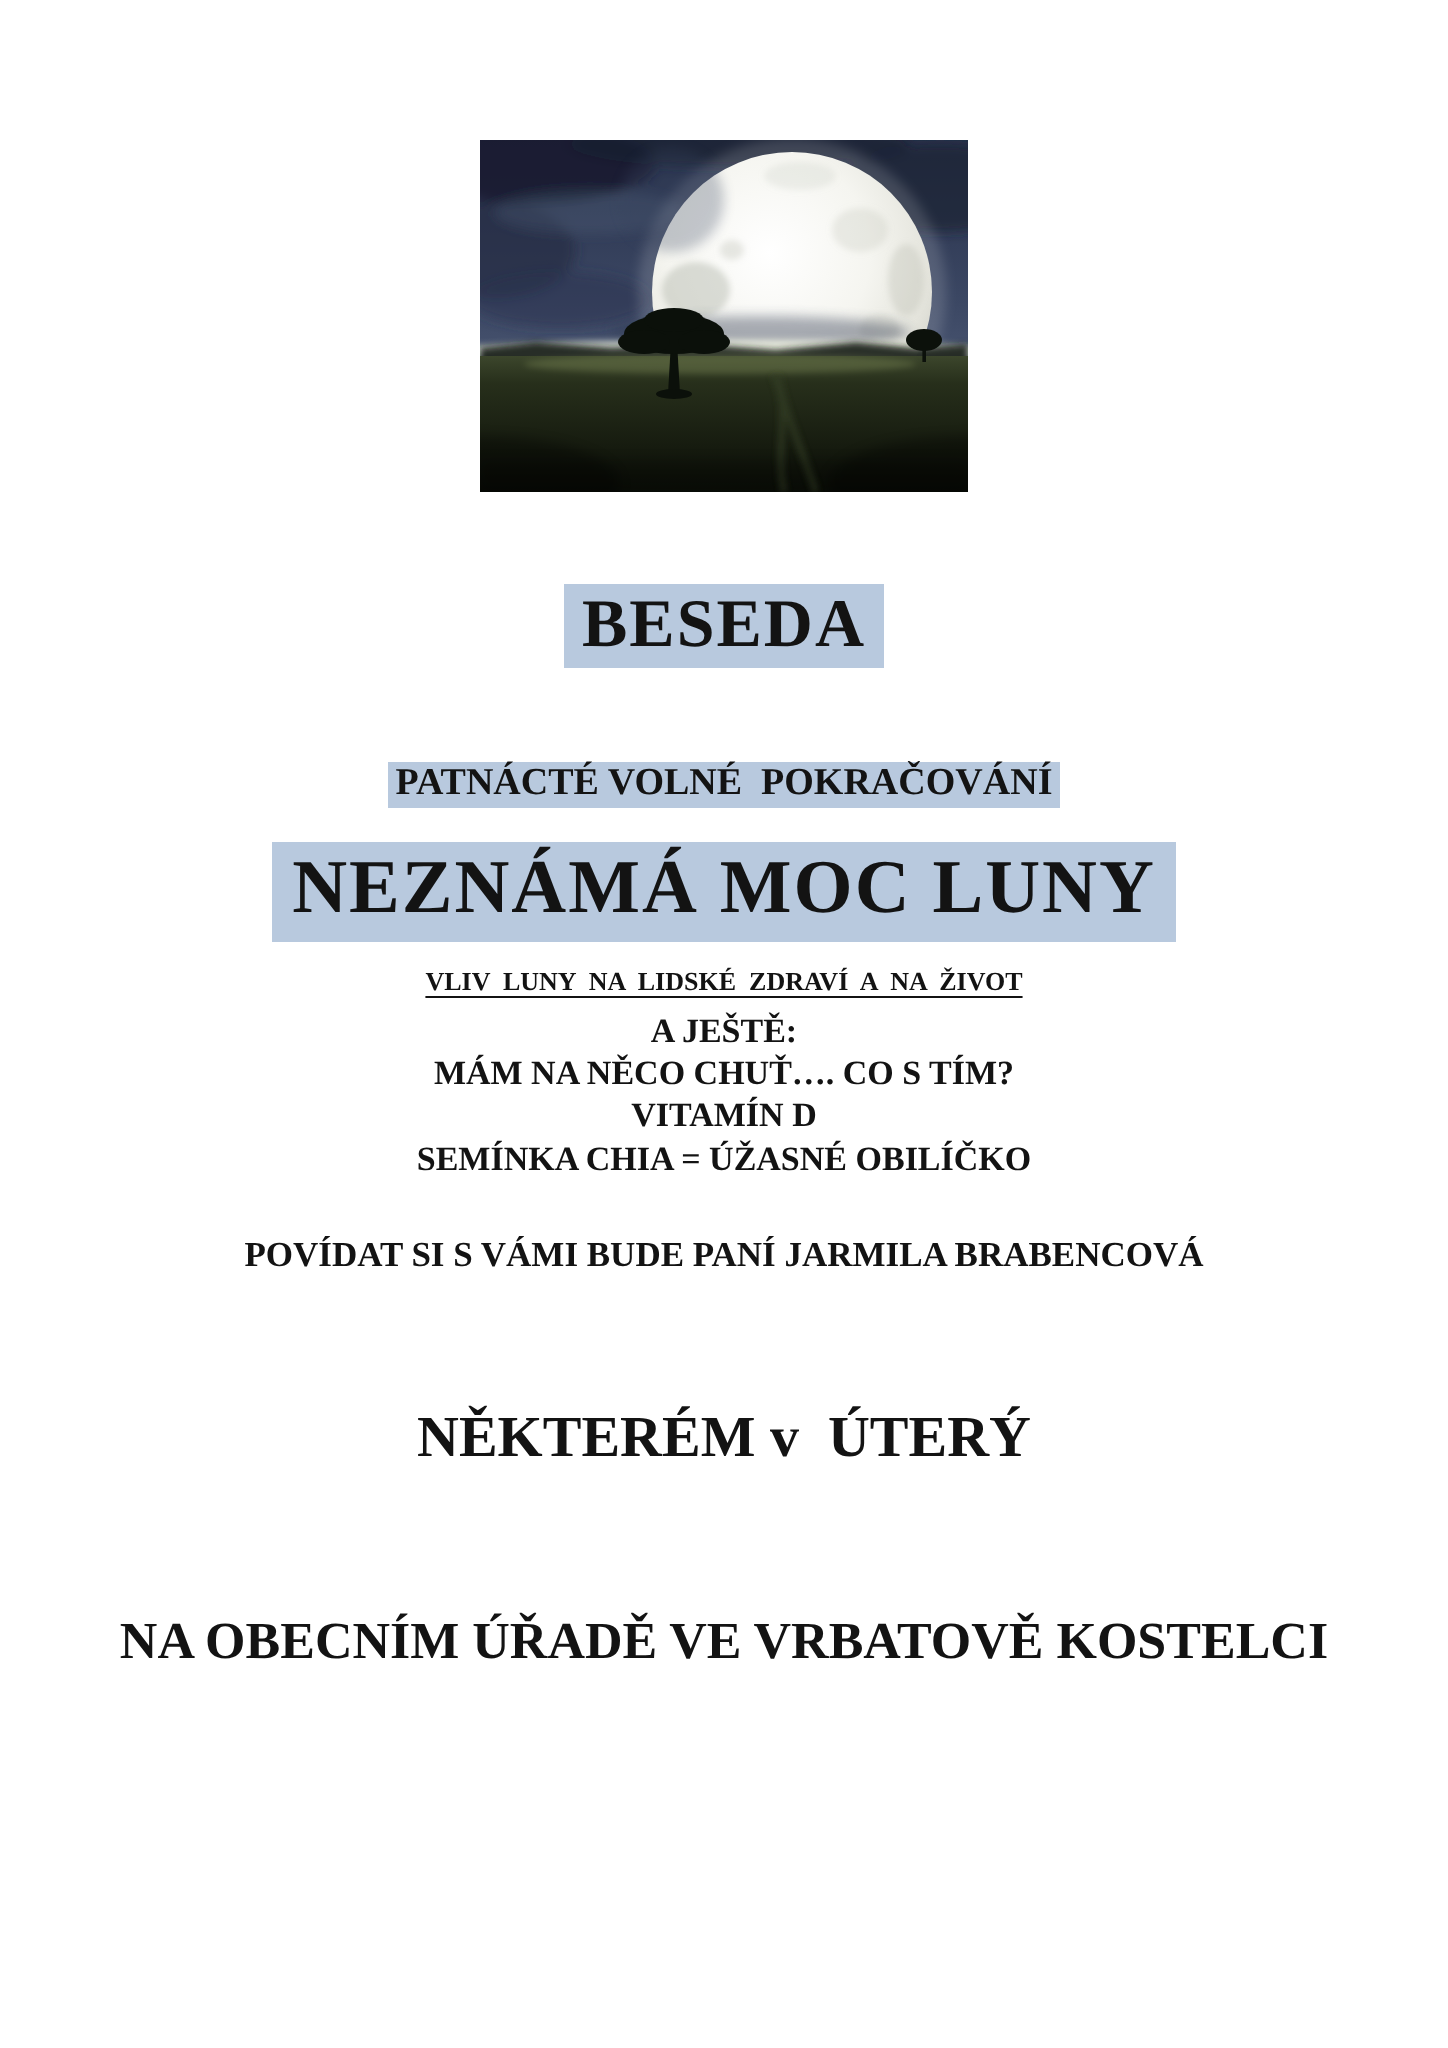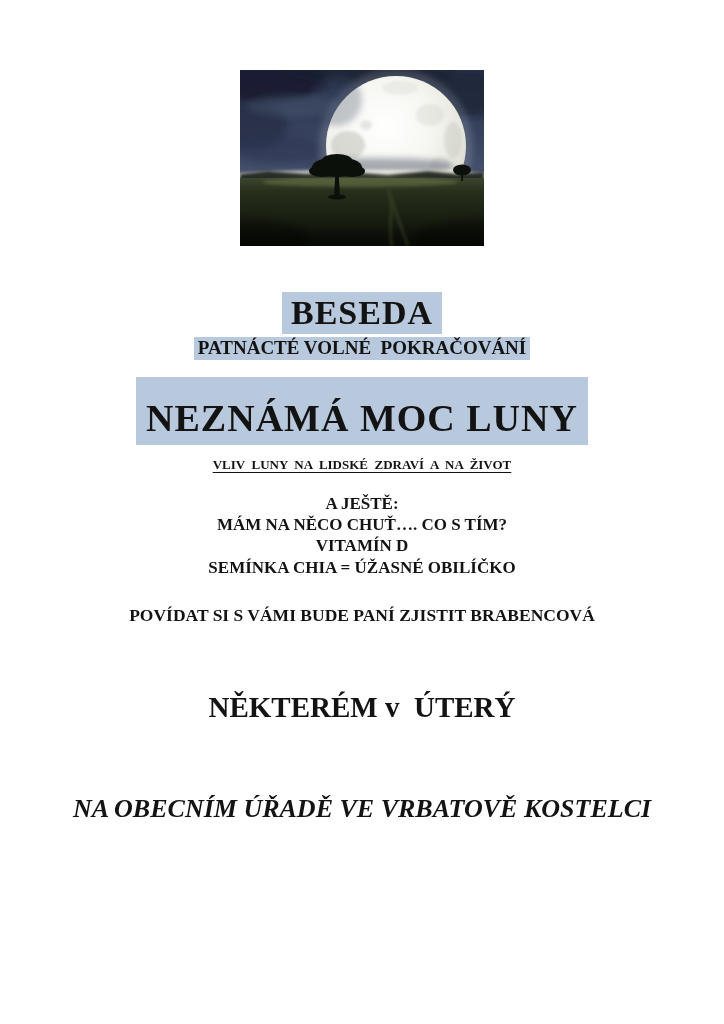--- a/index.html
+++ b/index.html
@@ -25,47 +25,47 @@
   .row { line-height: 1.15; }
   .hl {
     display: inline-block;
     background: #b8c9de;
   }
 
   .title-row   { margin-top: 46px; font-size: 34px; font-weight: bold; }
   .title-row .hl { padding: 1px 9px 2px; letter-spacing: 1px; }
 
   .subtitle-row { margin-top: 3px; font-size: 19px; font-weight: bold; }
-  .subtitle-row .hl { padding: 0 4px 1px; white-space: pre; }
+  .subtitle-row .hl { padding: 0 4px 1px; white-space: pre; margin-top: 44px; }
 
   .maintitle-row { margin-top: 17px; font-size: 38px; font-weight: bold; }
-  .maintitle-row .hl { padding: 20px 10px 4px; letter-spacing: 1px; }
+  .maintitle-row .hl { padding: 2px 10px 4px; letter-spacing: 1px; }
 
   .vliv-row {
     margin-top: 13px; font-size: 13px; font-weight: bold;
     text-decoration: underline; text-underline-offset: 3px;
     white-space: pre;
   }
 
   .body-block {
     font-size: 17px; font-weight: bold; line-height: 1.26;
     white-space: pre-line;
   }
   .body-1 { margin-top: 17px; }
-  .body-2 { margin-top: 20px; }
+  .body-2 { margin-top: 6px; }
 
   .speaker-row { margin-top: 27px; font-size: 17.5px; font-weight: bold; }
 
   .when-block {
     margin-top: 27px; font-size: 29px; font-weight: bold;
     line-height: 1.28; white-space: pre-line;
   }
   .when-block div { white-space: pre; }
 
-  .where-row { margin-top: 30px; font-size: 26px; font-weight: bold; font-style: italic; }
+  .where-row { margin-top: 30px; font-size: 26px; font-weight: bold; }
 </style>
 </head>
 <body>
 
 <div class="page">
 
   <div class="photo">
     <svg viewBox="0 0 244 176" preserveAspectRatio="none">
       <defs>
         <linearGradient id="skyG" x1="0" x2="0" y1="0" y2="1">
@@ -157,21 +157,21 @@
   </div>
 
   <div class="row vliv-row">VLIV  LUNY  NA  LIDSKÉ  ZDRAVÍ  A  NA  ŽIVOT</div>
 
 
   <div class="body-block body-2">A JEŠTĚ:
 MÁM NA NĚCO CHUŤ…. CO S TÍM?
 VITAMÍN D
 SEMÍNKA CHIA = ÚŽASNÉ OBILÍČKO</div>
 
-  <div class="row speaker-row">POVÍDAT SI S VÁMI BUDE PANÍ ZJISTIT BRABENCOVÁ</div>
+  <div class="row speaker-row">POVÍDAT SI S VÁMI BUDE PANÍ JARMILA BRABENCOVÁ</div>
 
   <div class="when-block">
     <div>NĚKTERÉM v  ÚTERÝ</div>
   </div>
 
   <div class="row where-row">NA OBECNÍM ÚŘADĚ VE VRBATOVĚ KOSTELCI</div>
 
 </div>
 
 </body></html>

